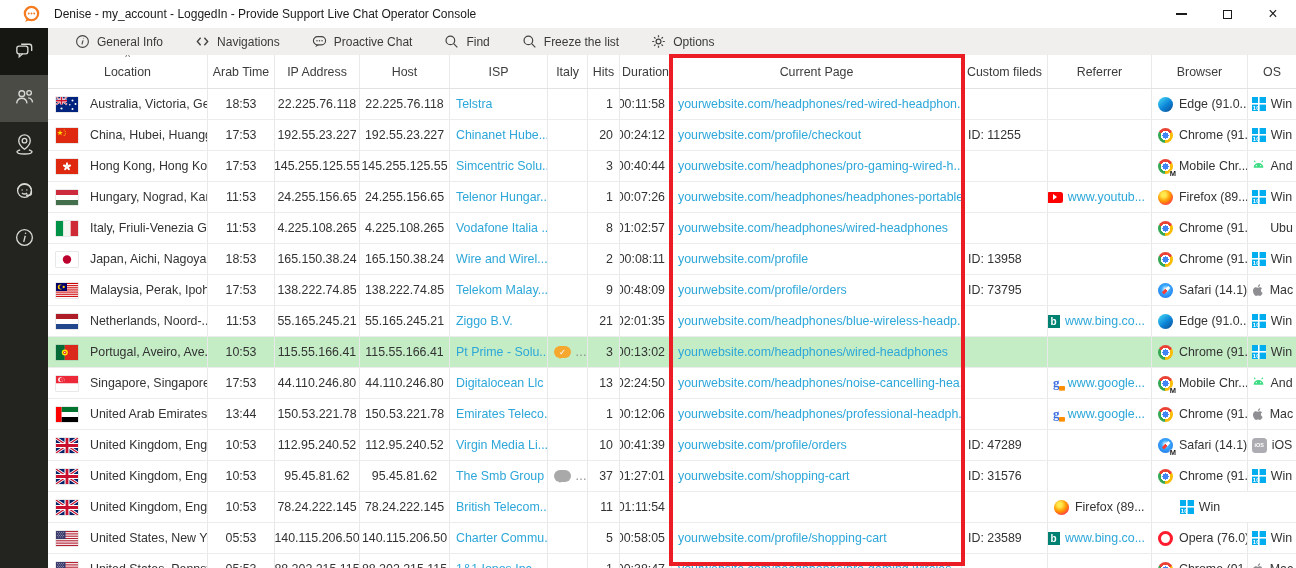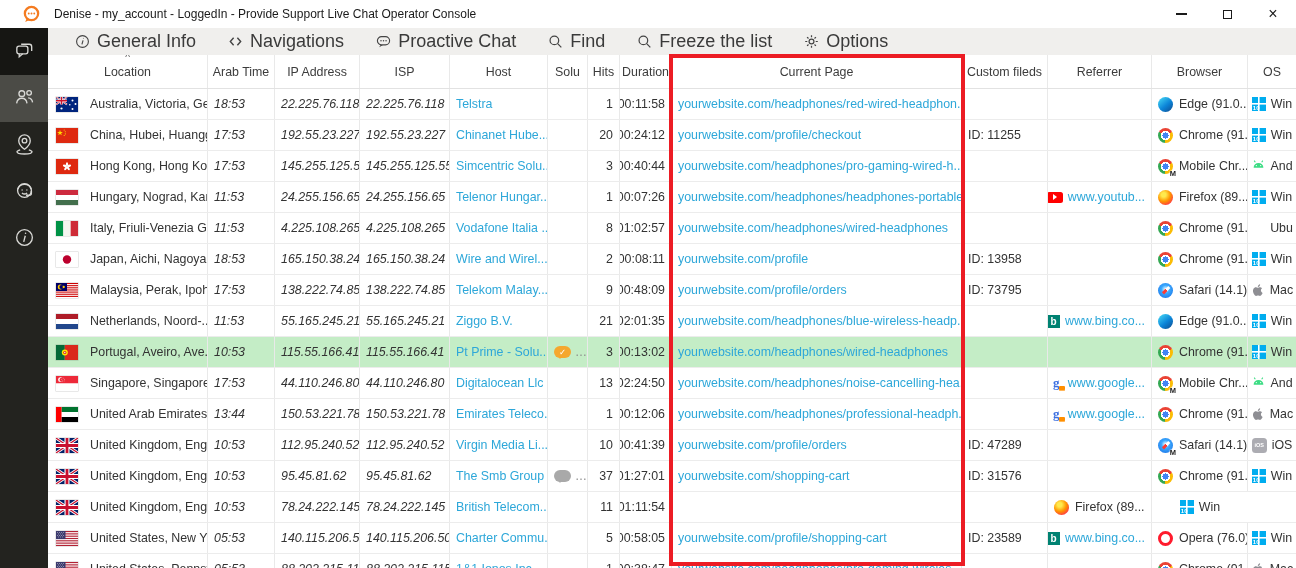--- a/index.html
+++ b/index.html
@@ -21,32 +21,32 @@
   .sidebar{width:48px;background:#23231f;flex:none;display:flex;flex-direction:column;}
   .side-item{width:48px;height:47px;display:flex;align-items:center;justify-content:center;}
   .side-item svg{width:23px;height:23px;}
   .side-item.dark{background:#161613;}
   .side-item.active{background:#4b4b46;}
 
   .content{flex:1;position:relative;background:#fff;overflow:hidden;}
 
   
   .toolbar{height:27px;background:#f0efed;display:flex;align-items:center;padding-left:27px;gap:32px;box-sizing:border-box;}
-  .tb-item{display:flex;align-items:center;gap:7px;color:#3a3a3a;font-size:18px;white-space:nowrap;}
+  .tb-item{display:flex;align-items:center;gap:7px;color:#3a3a3a;font-size:12px;white-space:nowrap;}
   .tb-item svg{width:15px;height:15px;}
 
   
   .tbl{position:relative;}
   .trow{display:grid;grid-template-columns:160px 67px 85px 90px 98px 40px 32px 52px 290px 86px 104px 96px 48px;height:30px;border-bottom:1px solid #ececec;background:#fff;}
   .trow.hl{background:#c4edc6;}
   .thead{height:33px;border-bottom:1px solid #e2e2e2;background:#fff;}
   .c{display:flex;align-items:center;border-right:1px solid #e9e9e9;overflow:hidden;white-space:nowrap;font-size:12.4px;color:#333;padding:0 6px;box-sizing:border-box;}
   .c:last-child{border-right:none;justify-content:center;}
   .thead .c{justify-content:center;color:#3c3c3c;position:relative;}
-  .al{justify-content:flex-start;} .ac{justify-content:flex-start;font-style:italic;} .ar{justify-content:flex-end;}
+  .al{justify-content:flex-start;} .ac{justify-content:center;} .ar{justify-content:flex-end;}
   .link{color:#2da7d9;}
   .sortcaret{position:absolute;top:-2px;left:50%;transform:translateX(-50%);font-size:10px;color:#555;line-height:10px;}
 
   .flag{width:22px;height:15px;flex:none;box-shadow:0 0 0 0.5px rgba(0,0,0,.18);margin-right:12px;margin-left:2px;}
   .flag svg{display:block;width:22px;height:15px;}
 
   
   .cb{display:inline-block;width:17px;height:12px;border-radius:6px;position:relative;flex:none;background:currentColor;margin-right:4px;}
   .cb::before{content:"";position:absolute;left:3px;bottom:-4px;border:3px solid transparent;border-top-color:inherit;border-top:4px solid;}
   .cb-ok{color:#f5a72e;}
@@ -222,27 +222,27 @@
               <span class="sortcaret">^</span>
               <span>Location</span>
             </div>
             <div class="c">
               <span>Arab Time</span>
             </div>
             <div class="c">
               <span>IP Address</span>
             </div>
             <div class="c">
+              <span>Host</span>
+            </div>
+            <div class="c">
               <span>ISP</span>
             </div>
             <div class="c">
-              <span>Host</span>
-            </div>
-            <div class="c">
-              <span>Solu</span>
+              <span>Italy</span>
             </div>
             <div class="c">
               <span>Hits</span>
             </div>
             <div class="c">
               <span>Duration</span>
             </div>
             <div class="c">
               <span>Current Page</span>
             </div>

